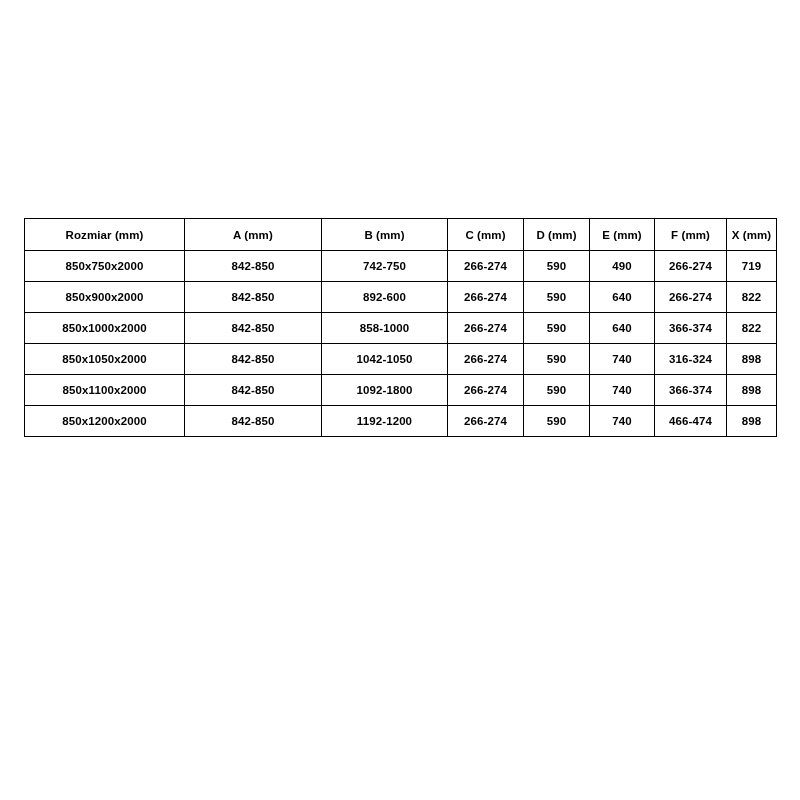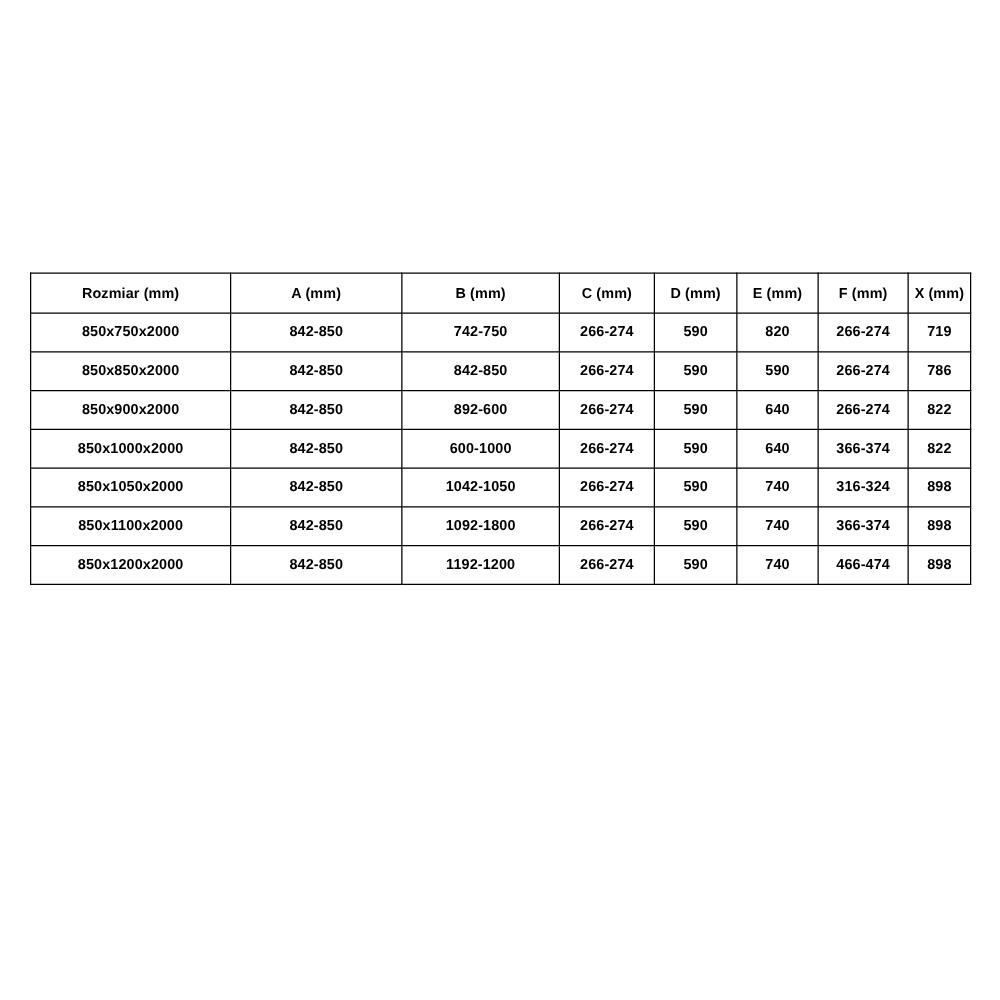--- a/index.html
+++ b/index.html
@@ -85,48 +85,38 @@
           <th>X (mm)</th>
         </tr>
       </thead>
       <tbody>
         <tr>
           <td>850x750x2000</td>
           <td>842-850</td>
           <td>742-750</td>
           <td>266-274</td>
           <td>590</td>
-          <td>820</td>
+          <td>490</td>
           <td>266-274</td>
           <td>719</td>
-        </tr>
-        <tr>
-          <td>850x850x2000</td>
-          <td>842-850</td>
-          <td>842-850</td>
-          <td>266-274</td>
-          <td>590</td>
-          <td>590</td>
-          <td>266-274</td>
-          <td>786</td>
         </tr>
         <tr>
           <td>850x900x2000</td>
           <td>842-850</td>
           <td>892-600</td>
           <td>266-274</td>
           <td>590</td>
           <td>640</td>
           <td>266-274</td>
           <td>822</td>
         </tr>
         <tr>
           <td>850x1000x2000</td>
           <td>842-850</td>
-          <td>600-1000</td>
+          <td>858-1000</td>
           <td>266-274</td>
           <td>590</td>
           <td>640</td>
           <td>366-374</td>
           <td>822</td>
         </tr>
         <tr>
           <td>850x1050x2000</td>
           <td>842-850</td>
           <td>1042-1050</td>

